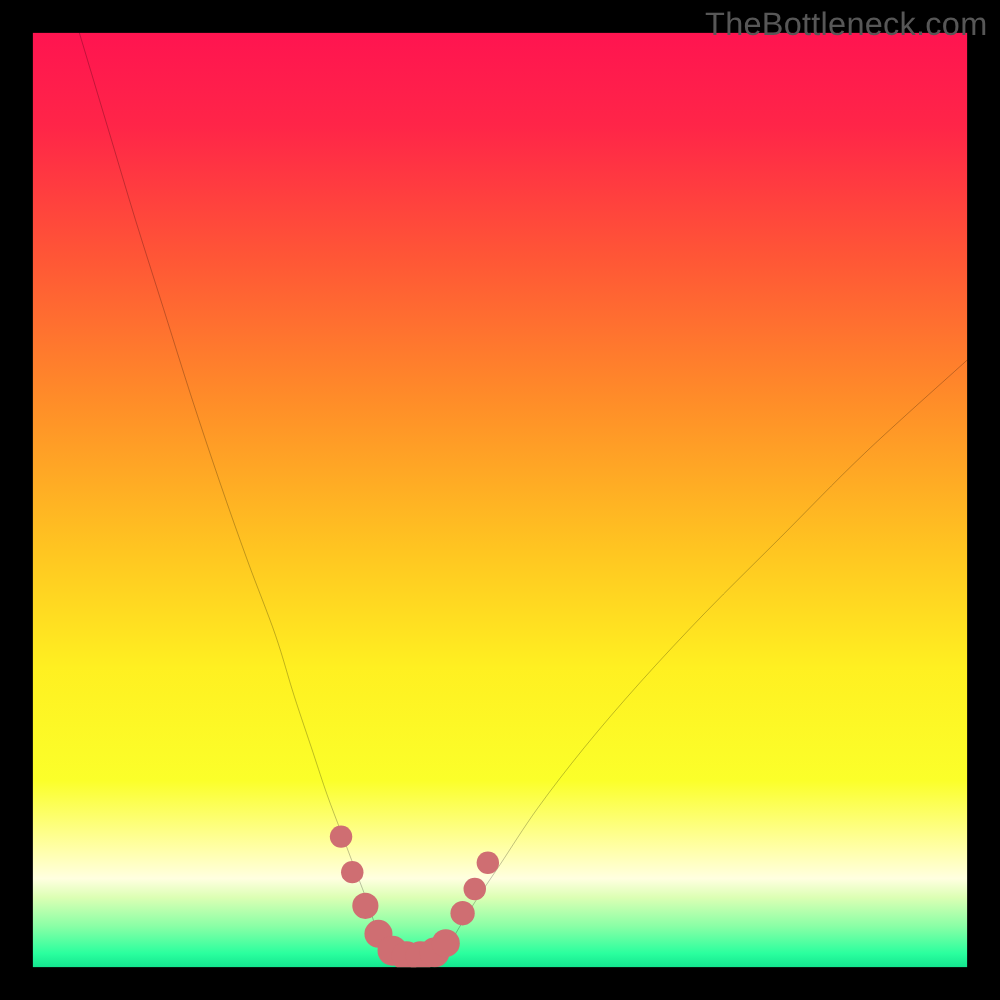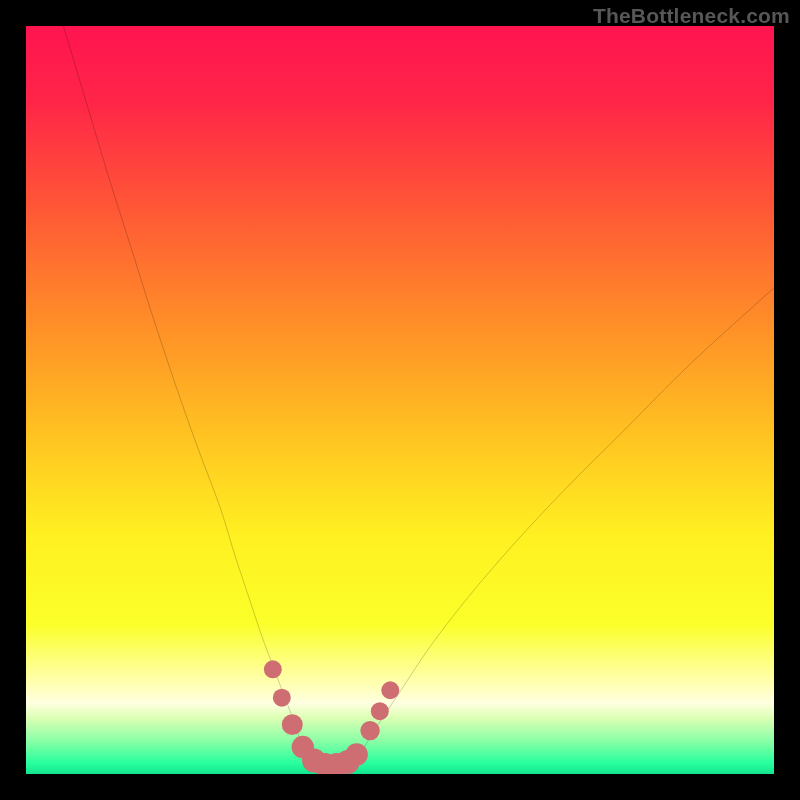--- a/index.html
+++ b/index.html
@@ -29,22 +29,22 @@
   }
   .gradient {
     position: absolute;
     inset: 0;
   }
   .watermark {
     position: absolute;
     top: 4px;
     right: 10px;
     color: #575757;
-    font-size: 21px;
-    font-weight: 700;
+    font-size: 26px;
+    font-weight: 400;
     letter-spacing: 0.2px;
   }
   svg.curves {
     position: absolute;
     inset: 0;
   }
 </style>
 </head>
 <body>
 

